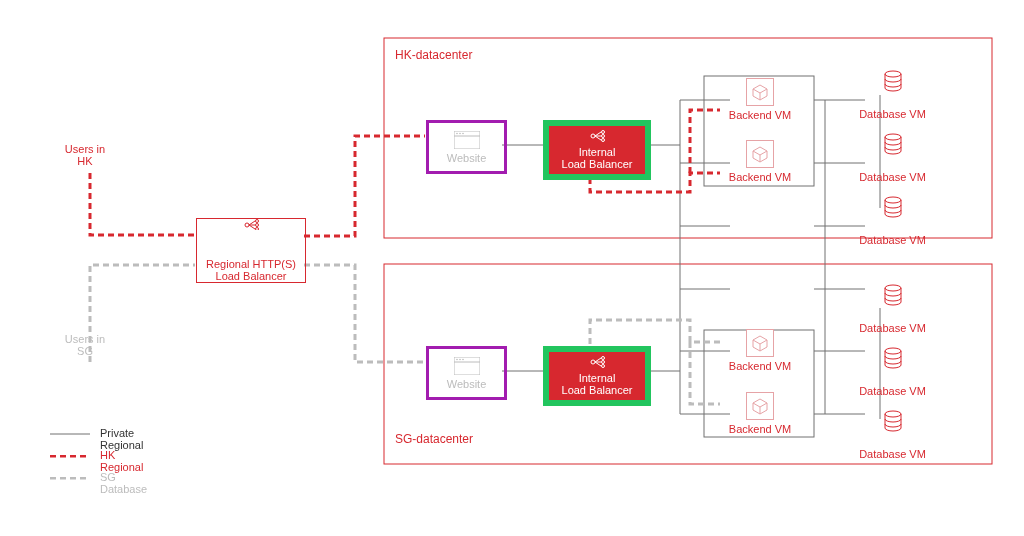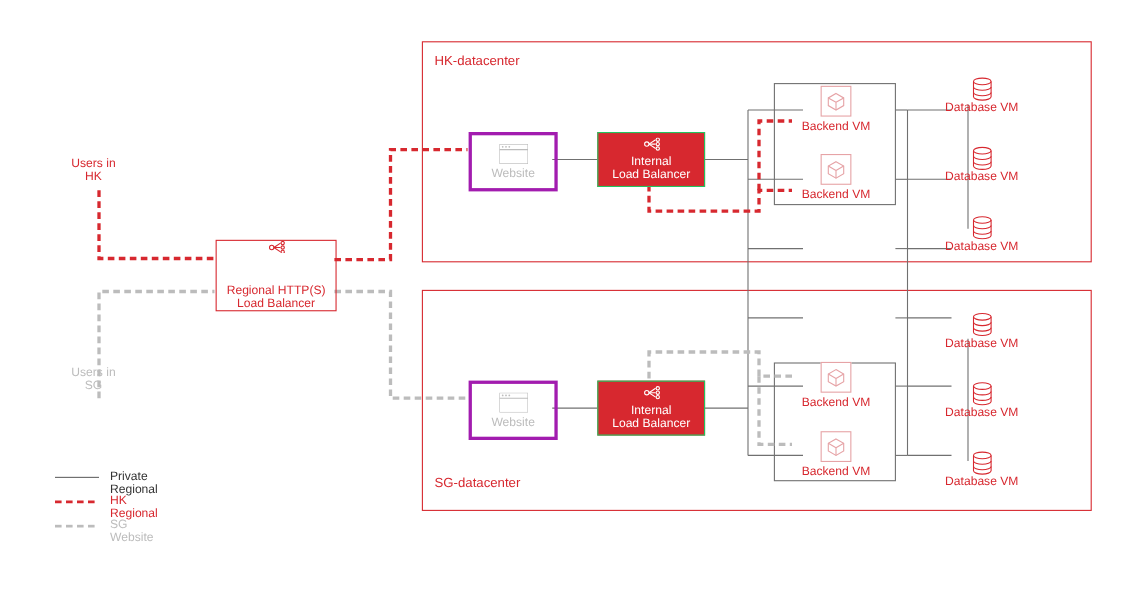--- a/index.html
+++ b/index.html
@@ -22,42 +22,42 @@
     text-align: center;
   }
   .box-red-outline {
     border: 1px solid #d7282f;
     color: #d7282f;
     gap: 24px;
   }
   .box-red-fill {
     background: #d7282f;
     color: #fff;
-    border: 1px solid #22c55e;
+    border: 6px solid #22c55e;
   }
   .box-gray-outline {
     border: 3px solid #a21caf;
     color: #bcbcbc;
   }
   .dc-label {
     position: absolute;
     color: #d7282f;
     font-size: 12px;
   }
   .vmbox {
     width: 26px;
     height: 26px;
     border: 1px solid #e6a3a6;
     display: flex;
     align-items: center;
     justify-content: center;
     background: #fff;
   }
   .be-label { color:#d7282f; font-size:11px; margin-top:3px; }
-  .db-label { color:#d7282f; font-size:11px; margin-top:0;text-align:center; }
+  .db-label { color:#d7282f; font-size:11px; margin-top:16px;text-align:center; }
 </style>
 </head>
 <body>
 
 <svg width="1024" height="536" style="position:absolute;top:0;left:0;">
 
   <rect x="384" y="38" width="608" height="200" fill="none" stroke="#d7282f"></rect>
   <rect x="384" y="264" width="608" height="200" fill="none" stroke="#d7282f"></rect>
 
   <line x1="502" y1="145" x2="543" y2="145" stroke="#707070" stroke-width="1"></line>
@@ -298,14 +298,14 @@
   <span style="position:absolute;left:50px;top:-3px;">Private Regional</span>
 
   <svg width="40" height="4" style="position:absolute;top:25px;">
       <line x1="0" y1="1" x2="40" y2="1" stroke="#d7282f" stroke-width="3" stroke-dasharray="6,4"></line>
     </svg>
   <span style="position:absolute;left:50px;top:19px;color:#d7282f;">HK Regional</span>
 
   <svg width="40" height="4" style="position:absolute;top:47px;">
       <line x1="0" y1="1" x2="40" y2="1" stroke="#bcbcbc" stroke-width="3" stroke-dasharray="6,4"></line>
     </svg>
-  <span style="position:absolute;left:50px;top:41px;color:#bcbcbc;">SG Website</span>
+  <span style="position:absolute;left:50px;top:41px;color:#bcbcbc;">SG Database</span>
 </div>
 
 </body></html>

